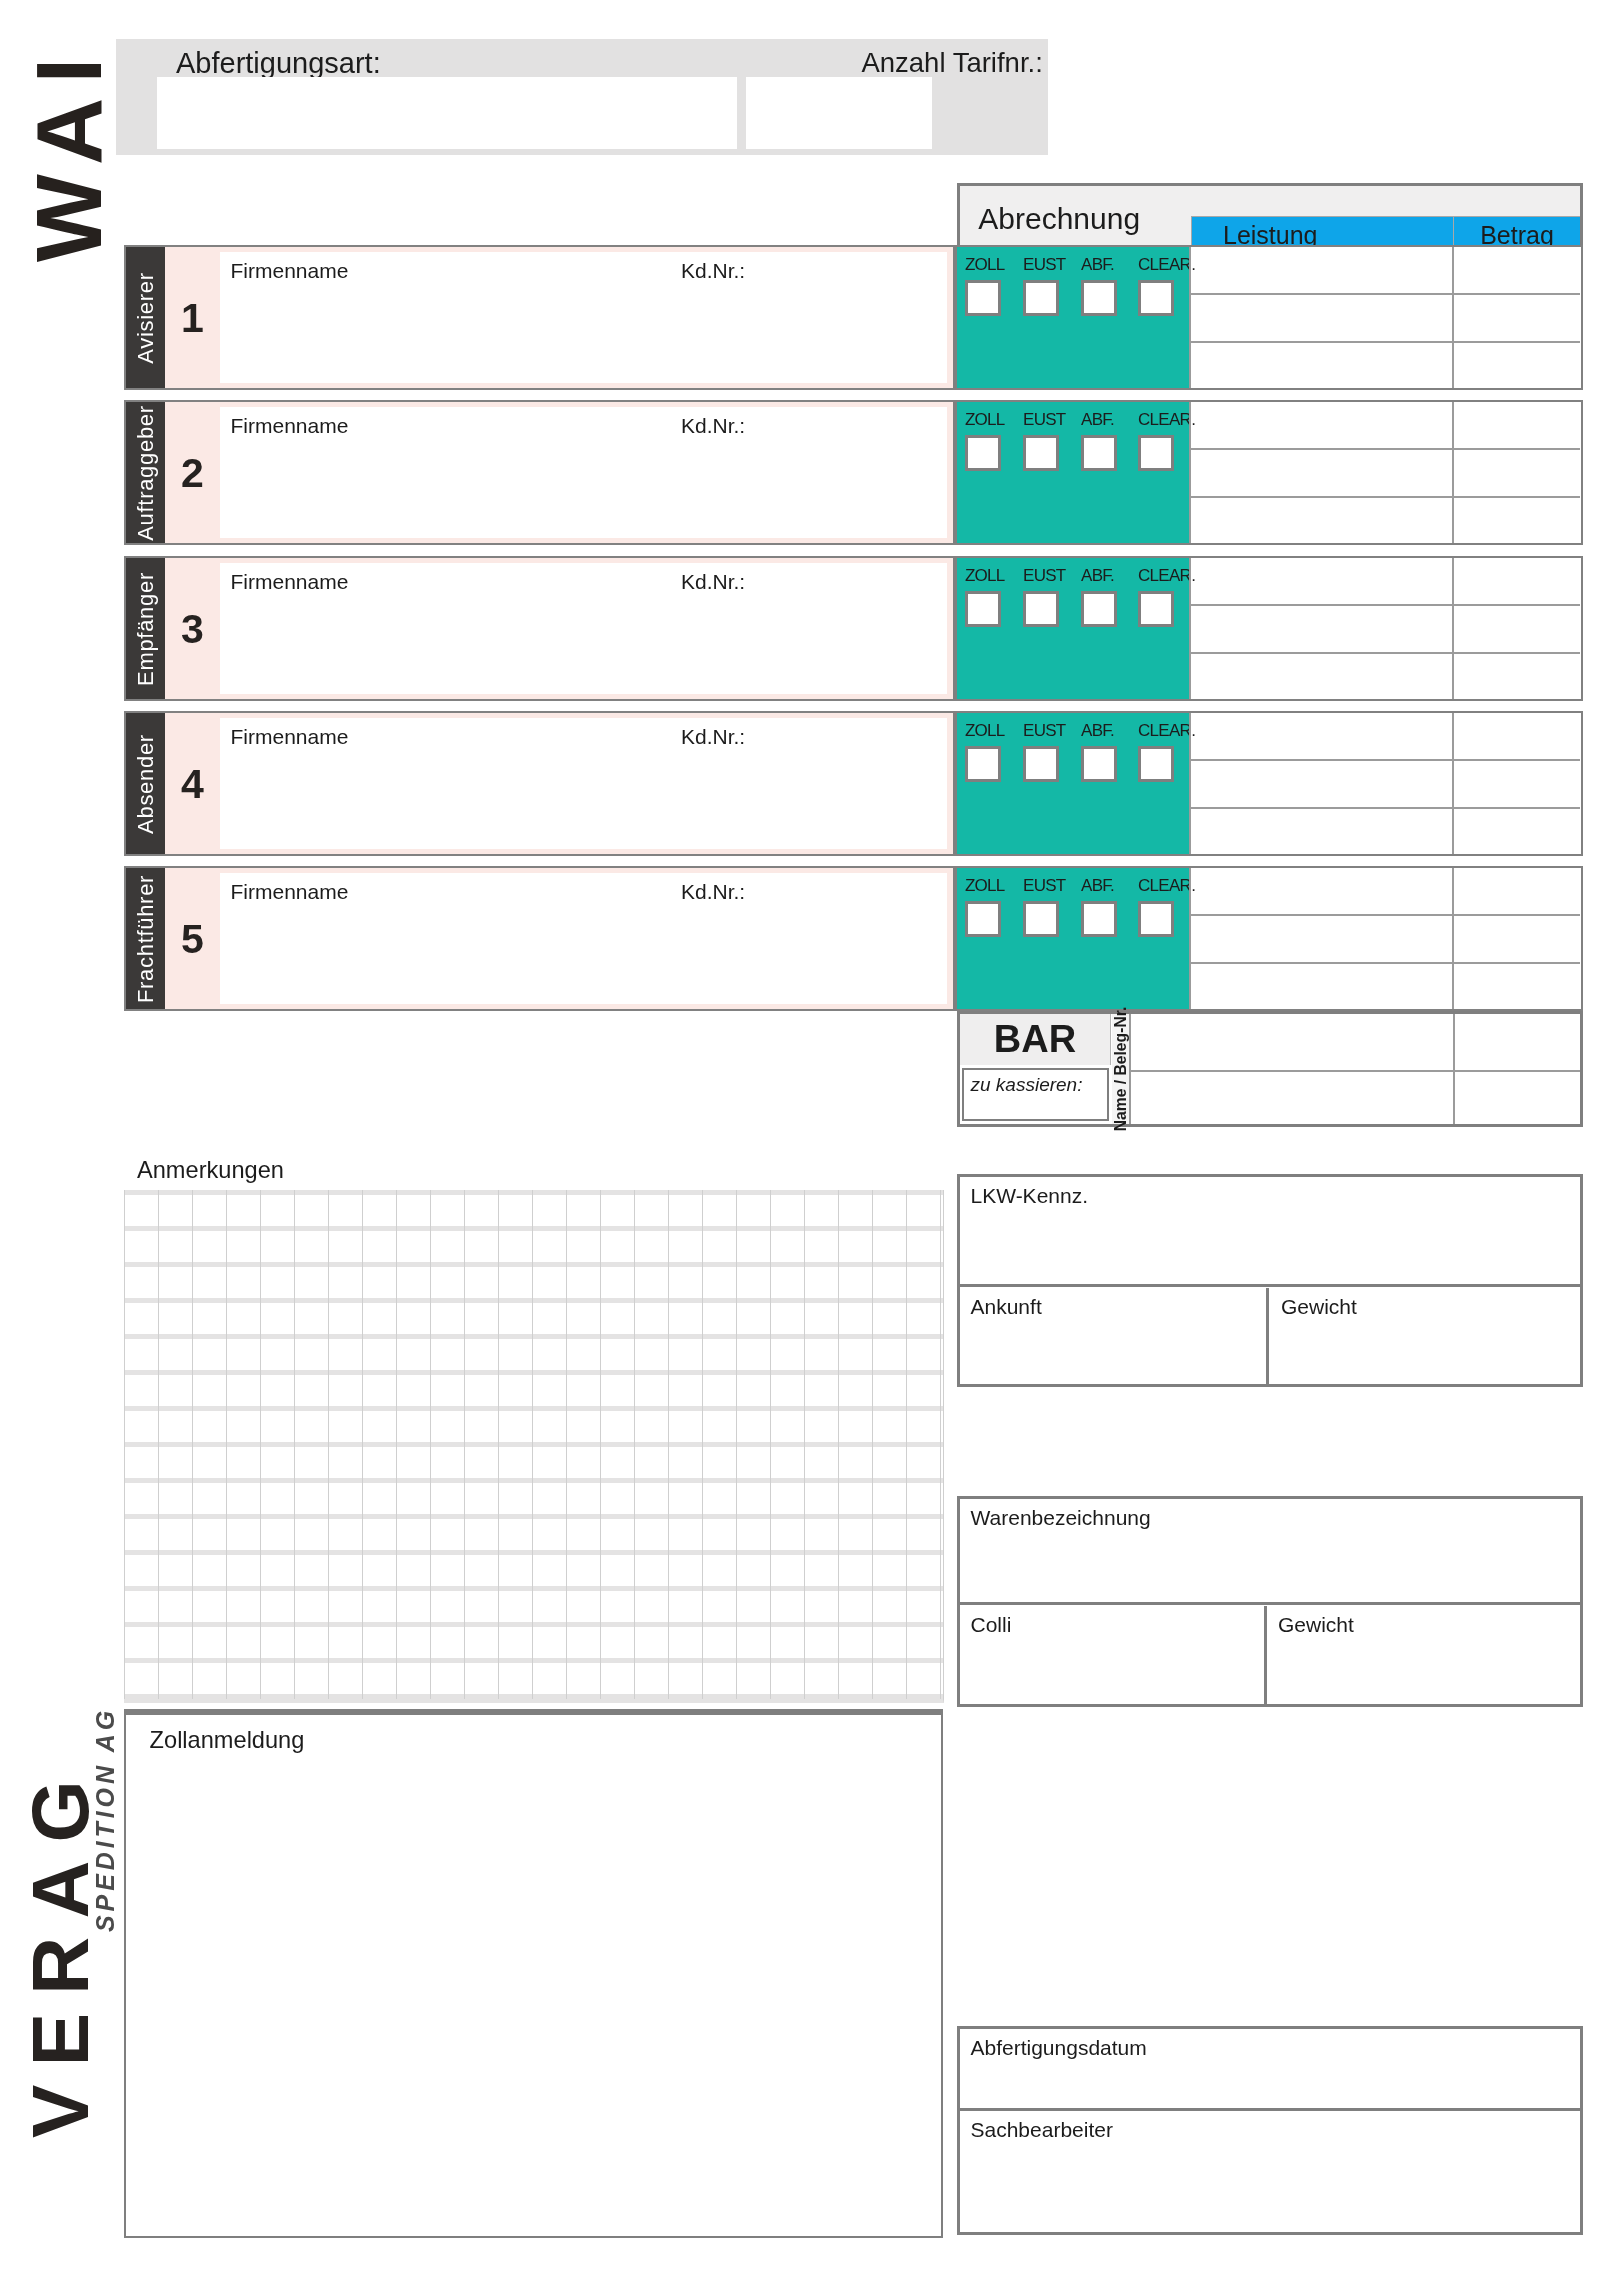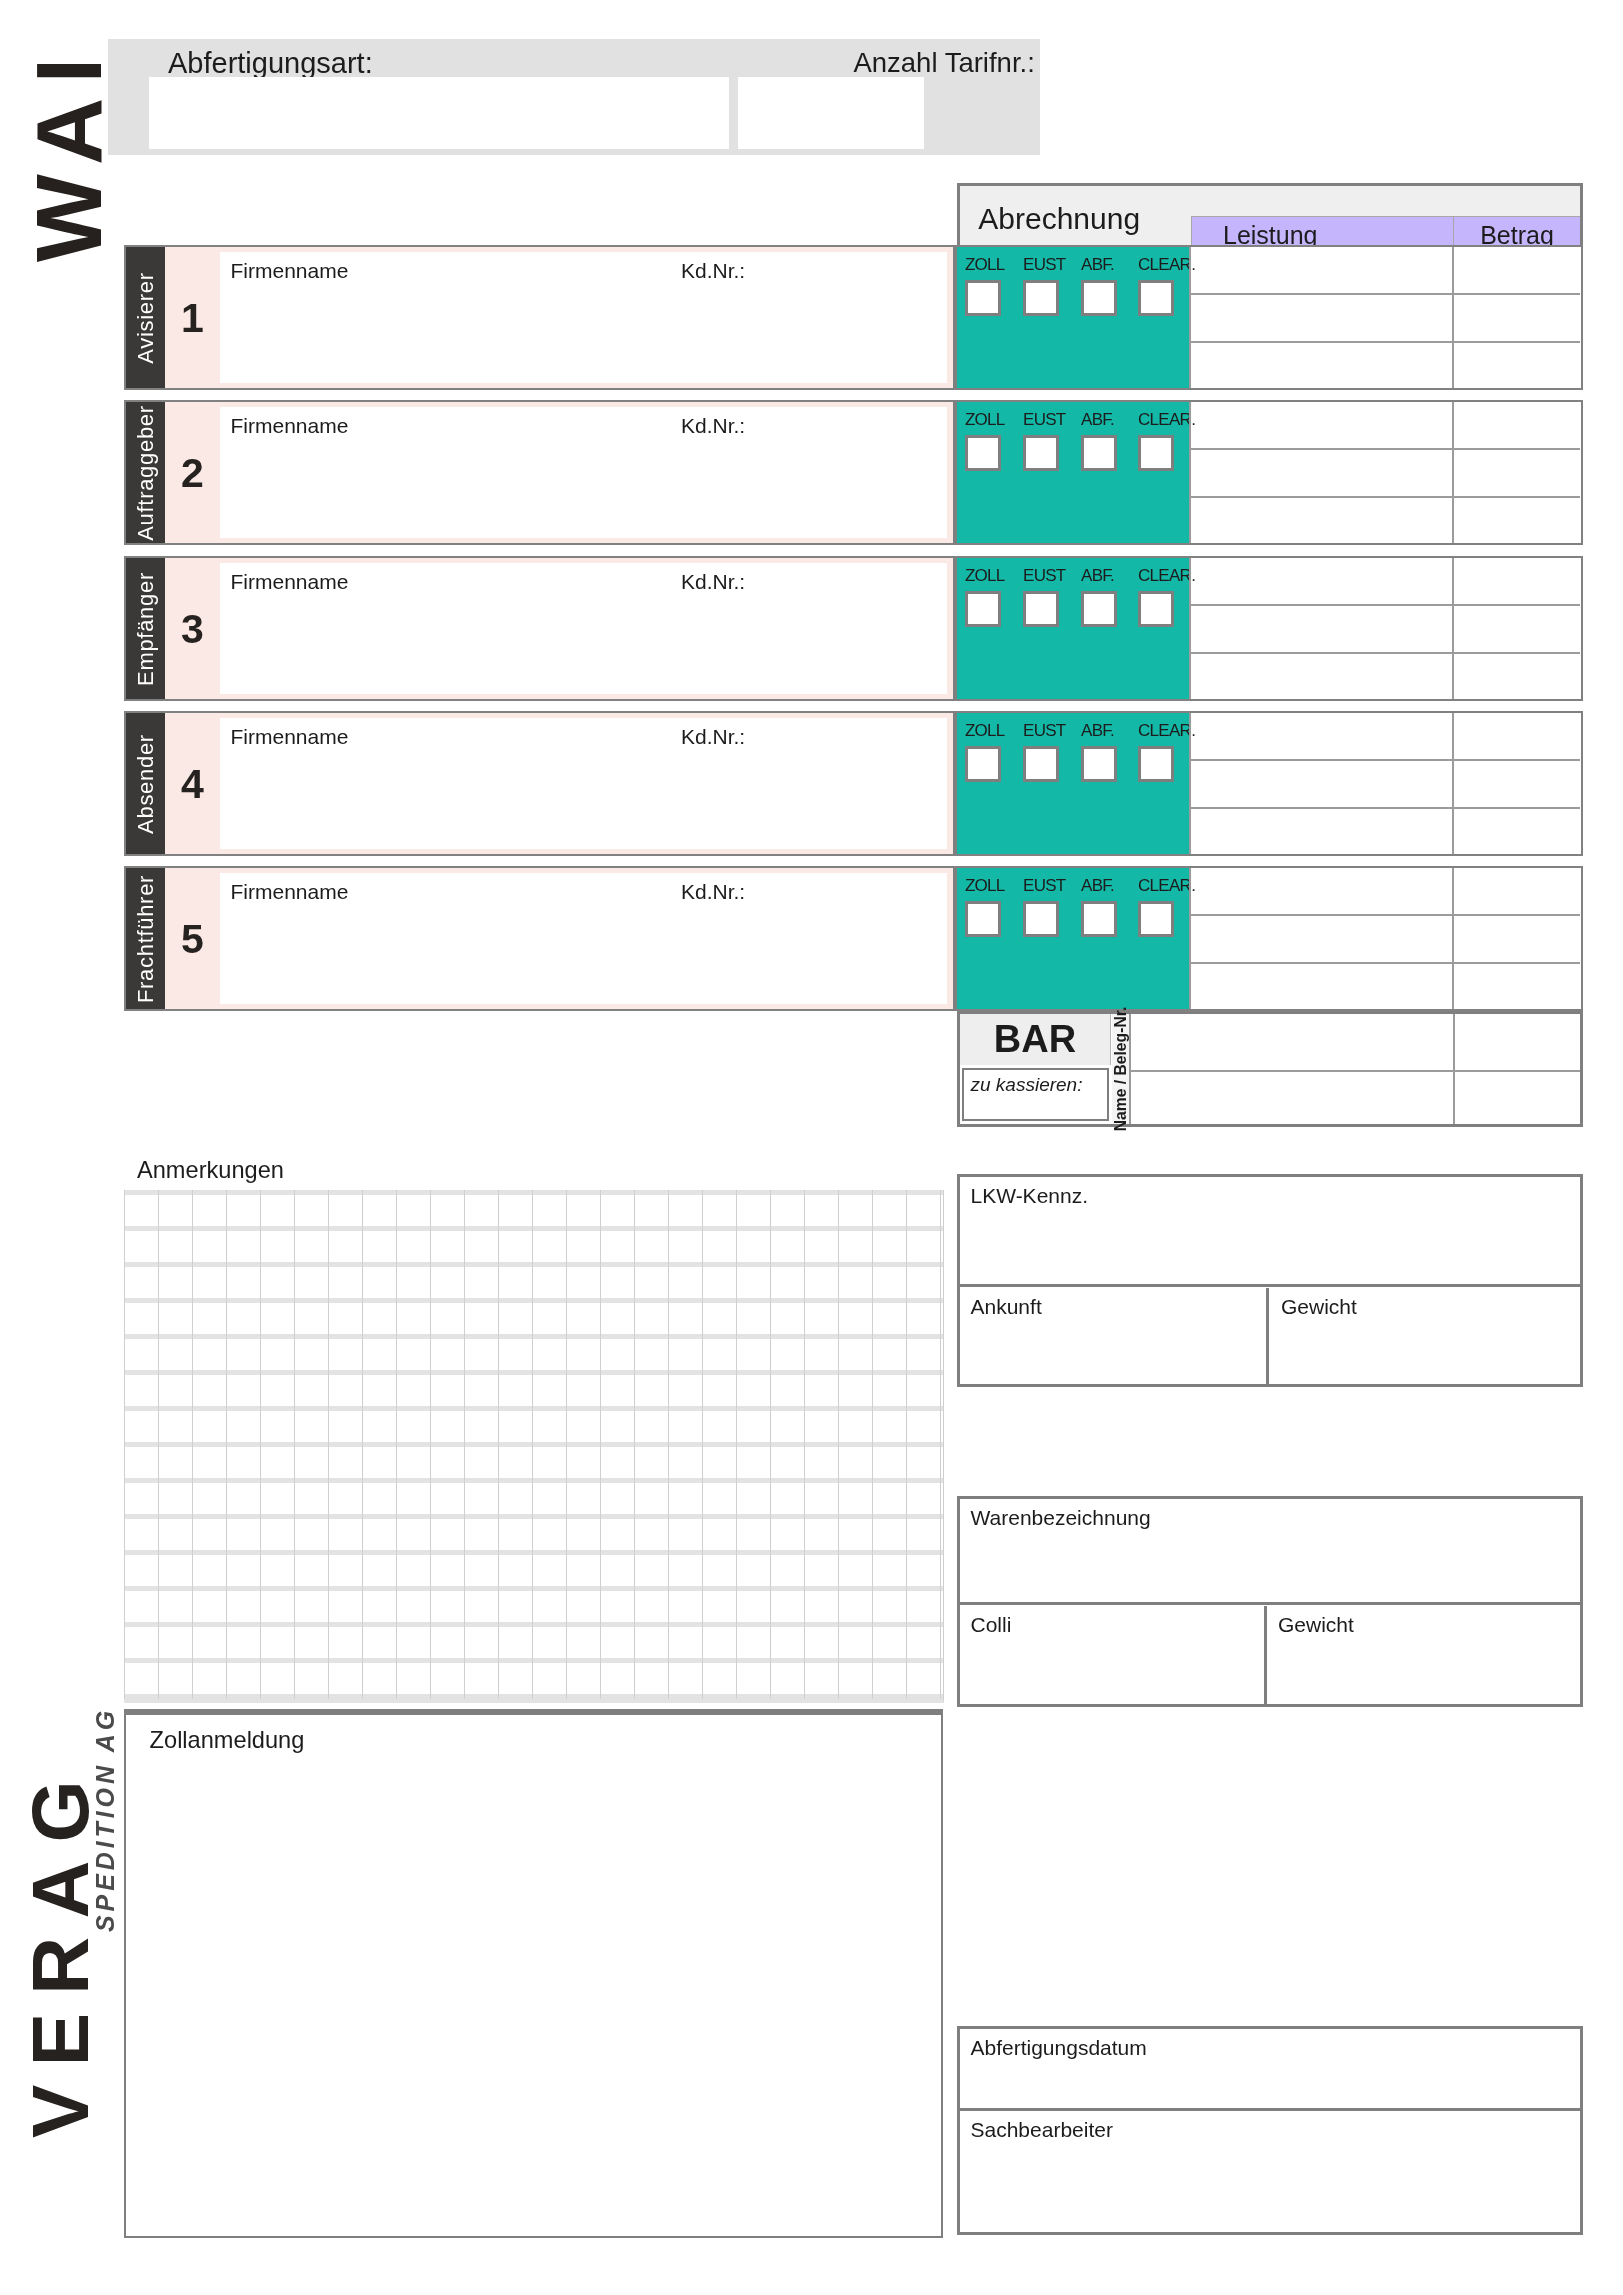--- a/index.html
+++ b/index.html
@@ -23,37 +23,37 @@
     color:#262220; white-space:nowrap;
   }
   .spedition-logo{
     position:absolute; left:92px; top:1932px; width:245px; height:27.5px;
     transform:rotate(-90deg); transform-origin:top left;
     font-size:25px; line-height:27.5px; font-weight:bold; font-style:italic;
     letter-spacing:3.9px; color:#4b4b4b; white-space:nowrap;
   }
 
   
-  .hdr-panel{left:108px; top:39px; width:932px; height:116px; background:#e2e1e1;}
+  .hdr-panel{left:116px; top:39px; width:932px; height:116px; background:#e2e1e1;}
   .hdr-panel .abf-lbl{position:absolute; left:60px; top:7.9px; font-size:29px;}
   .hdr-panel .big-input{position:absolute; left:41px; top:38px; width:580px; height:72px; background:#fff;}
   .hdr-panel .anz-lbl{position:absolute; right:5.2px; top:7.9px; font-size:27.5px;}
   .hdr-panel .small-input{position:absolute; left:630px; top:38px; width:186px; height:72px; background:#fff;}
 
   .filiale-box{left:957px; top:38px; width:627px; height:117px; border:3.9px solid #7f7f7f; background:#fff; box-sizing:border-box;}
   .filiale-box .vdiv{position:absolute; left:152px; top:0; bottom:0; width:3.3px; background:#7f7f7f;}
   .filiale-box .cell-lbl{position:absolute; top:6.5px; font-size:25px;}
   .filiale-box .filiale-lbl{left:13px;}
   .filiale-box .posnr-lbl{left:169px;}
 
   
   .abr-header{left:957px; top:183px; width:626px; height:62px; background:#f0efef;
     border:3.3px solid #7f7f7f; border-bottom:none; box-sizing:border-box;}
   .abr-title{position:absolute; left:18.3px; top:15.7px; font-size:30px;}
-  .leistung-hd,.betrag-hd{position:absolute; top:30px; height:29px; background:#c4b5fd;
+  .leistung-hd,.betrag-hd{position:absolute; top:30px; height:29px; background:#0ea5e9;
     border-top:1.3px solid #a8a8a8; border-left:1.3px solid #a8a8a8; box-sizing:border-box; font-size:25px;}
   .leistung-hd{left:231px; width:262px; padding:3.9px 0 0 31px;}
   .betrag-hd{left:493px; width:127px; text-align:center; padding-top:3.9px;}
 
   
   .party-row{position:absolute; left:124px; width:1459px; height:145px;
     border:2.6px solid #818181; box-sizing:border-box; background:#fff;}
   .role-bar{position:absolute; left:0; top:0; bottom:0; width:39px; background:#3b3938;}
   .role-text{position:absolute; left:50%; top:50%; transform:translate(-50%,-50%) rotate(-90deg);
     color:#fff; font-size:22px; letter-spacing:0.7px; white-space:nowrap;}

